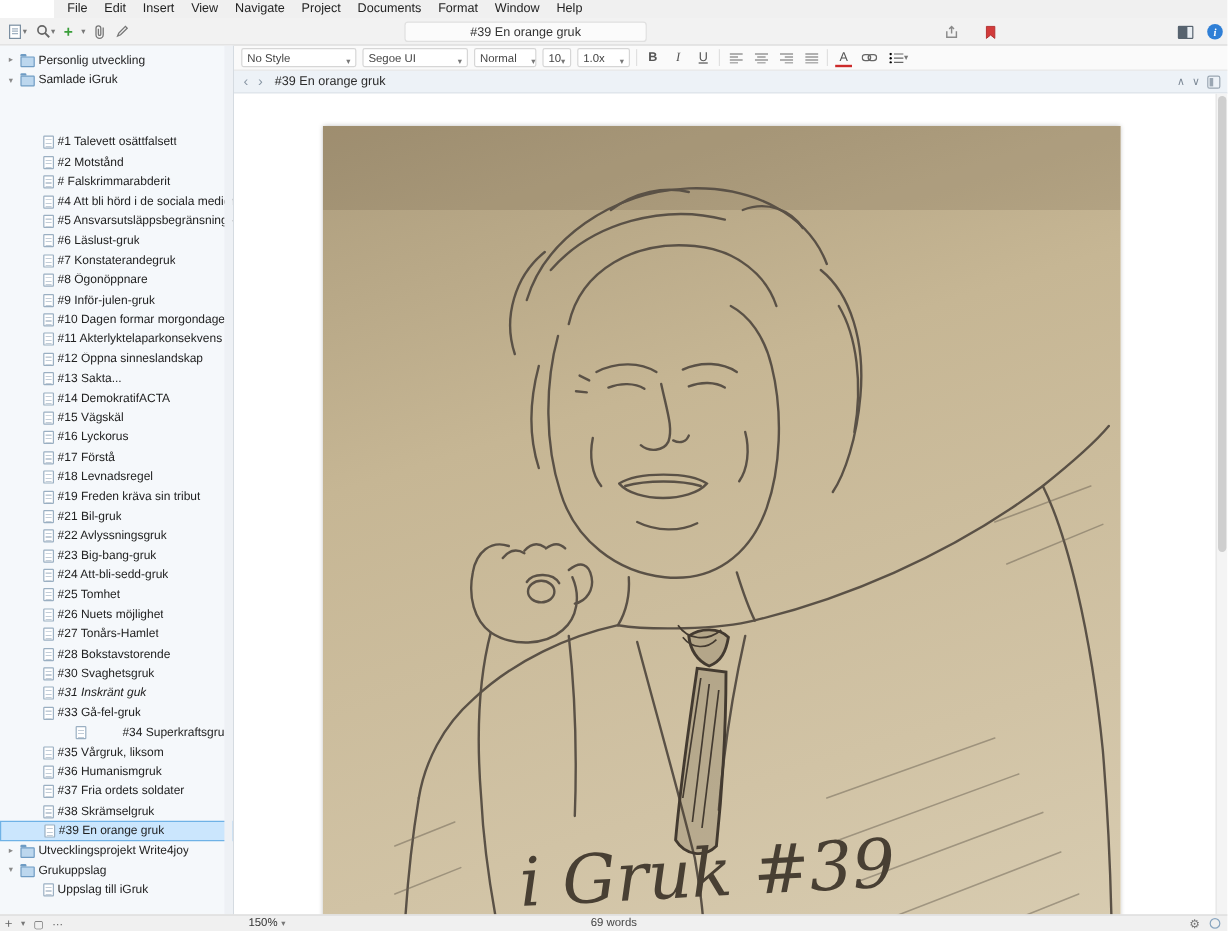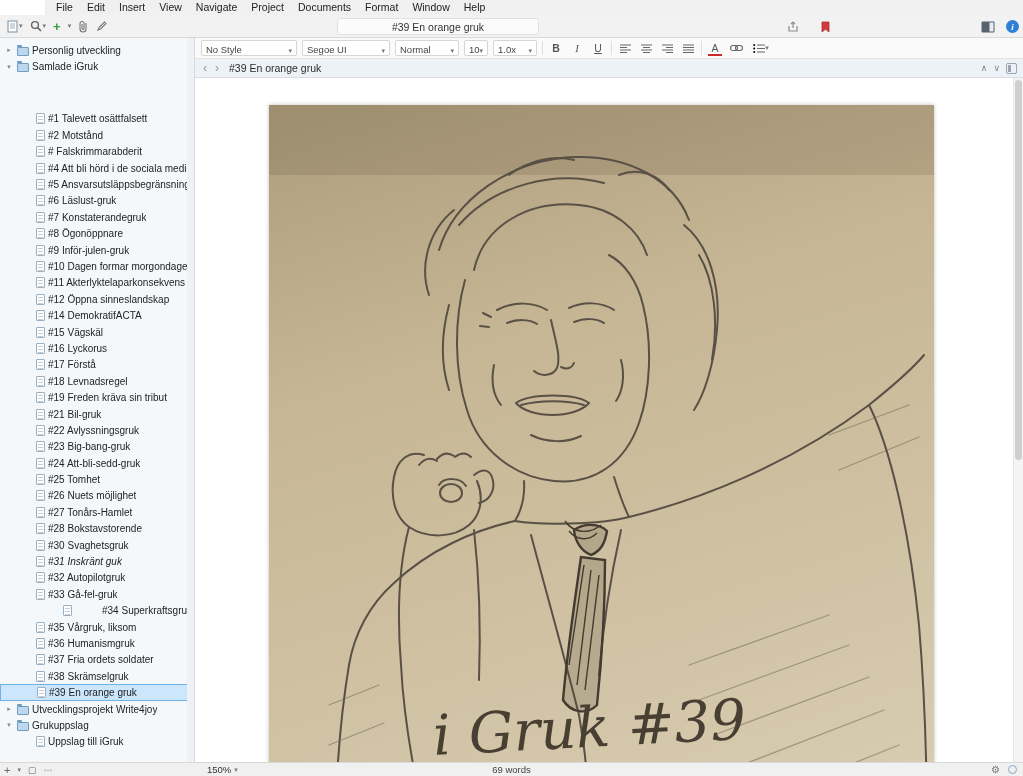--- a/index.html
+++ b/index.html
@@ -39,21 +39,21 @@
   .bicon.folder::before { content:""; position:absolute; left:-1px; top:-3px; width:5px; height:2px; background:#6f9cc4; border-radius:1px 1px 0 0; }
   .blabel { font-size:10px; color:#222; overflow:hidden; }
   .binder-scroll { position:absolute; right:0; top:0; bottom:0; width:7px; background:#eef1f5; }
 
   
   .main { flex:1; display:flex; flex-direction:column; min-width:0; }
 
   
   .formatbar { height:21px; background:#fafafa; border-bottom:1px solid #e3e3e3; display:flex; align-items:center; padding:0 6px; gap:5px; flex:none; color:#444; }
   .dropdown { height:16px; border:1px solid #d6d6d6; background:#fff; border-radius:2px; display:flex; align-items:flex-end; justify-content:space-between; padding:0 4px; font-size:9.5px; color:#444; }
-  .dd-style { width:96px; } .dd-font { width:88px; } .dd-variant { width:64px;gap:12px; } .dd-size { width:24px; } .dd-spacing { width:44px; }
+  .dd-style { width:96px; } .dd-font { width:88px; } .dd-variant { width:52px;gap:12px; } .dd-size { width:24px; } .dd-spacing { width:44px; }
   .fbtn { width:16px; height:16px; display:flex; align-items:center; justify-content:center; border-radius:2px; font-size:10.5px; color:#555; }
   .fbtn.b { font-weight:bold; } .fbtn.i { font-style:italic; font-family:"Liberation Serif",serif; } .fbtn.u { text-decoration:underline; }
   .sep { width:1px; height:14px; background:#e0e0e0; }
   .color-a { position:relative; font-size:10.5px; color:#555; }
   .color-a::after { content:""; position:absolute; left:1px; right:1px; bottom:0; height:2px; background:#cc2a2a; }
 
   
   .editor-header { height:19px; background:#edf2f7; border-bottom:1px solid #d8dee5; display:flex; align-items:center; padding:0 6px; gap:4px; flex:none; }
   .nav-arrow { color:#8a97a5; font-size:12px; line-height:1; padding:0 2px; }
   .eh-title { font-size:10.5px; color:#2b2b2b; margin-left:4px; }
@@ -224,20 +224,25 @@
             <span class="blabel">#11 Akterlyktelaparkonsekvens</span>
           </div>
           <div class="brow" style="padding-left: 23px;">
             <span class="chev"></span>
             <span class="bicon doc"></span>
             <span class="blabel">#12 Öppna sinneslandskap</span>
           </div>
           <div class="brow" style="padding-left: 23px;">
             <span class="chev"></span>
             <span class="bicon doc"></span>
+            <span class="blabel">#13 Sakta...</span>
+          </div>
+          <div class="brow" style="padding-left: 23px;">
+            <span class="chev"></span>
+            <span class="bicon doc"></span>
             <span class="blabel">#14 DemokratifACTA</span>
           </div>
           <div class="brow" style="padding-left: 23px;">
             <span class="chev"></span>
             <span class="bicon doc"></span>
             <span class="blabel">#15 Vägskäl</span>
           </div>
           <div class="brow" style="padding-left: 23px;">
             <span class="chev"></span>
             <span class="bicon doc"></span>
@@ -300,25 +305,20 @@
           </div>
           <div class="brow" style="padding-left: 23px;">
             <span class="chev"></span>
             <span class="bicon doc"></span>
             <span class="blabel">#30 Svaghetsgruk</span>
           </div>
           <div class="brow" style="padding-left: 23px; font-style: italic;">
             <span class="chev"></span>
             <span class="bicon doc"></span>
             <span class="blabel">#31 Inskränt guk</span>
-          </div>
-          <div class="brow" style="padding-left: 23px;">
-            <span class="chev"></span>
-            <span class="bicon doc"></span>
-            <span class="blabel">#32 Autopilotgruk</span>
           </div>
           <div class="brow" style="padding-left: 23px;">
             <span class="chev"></span>
             <span class="bicon doc"></span>
             <span class="blabel">#33 Gå-fel-gruk</span>
           </div>
           <div class="brow" style="padding-left: 23px; gap: 30px;">
             <span class="chev"></span>
             <span class="bicon doc"></span>
             <span class="blabel">#34 Superkraftsgruk</span>

